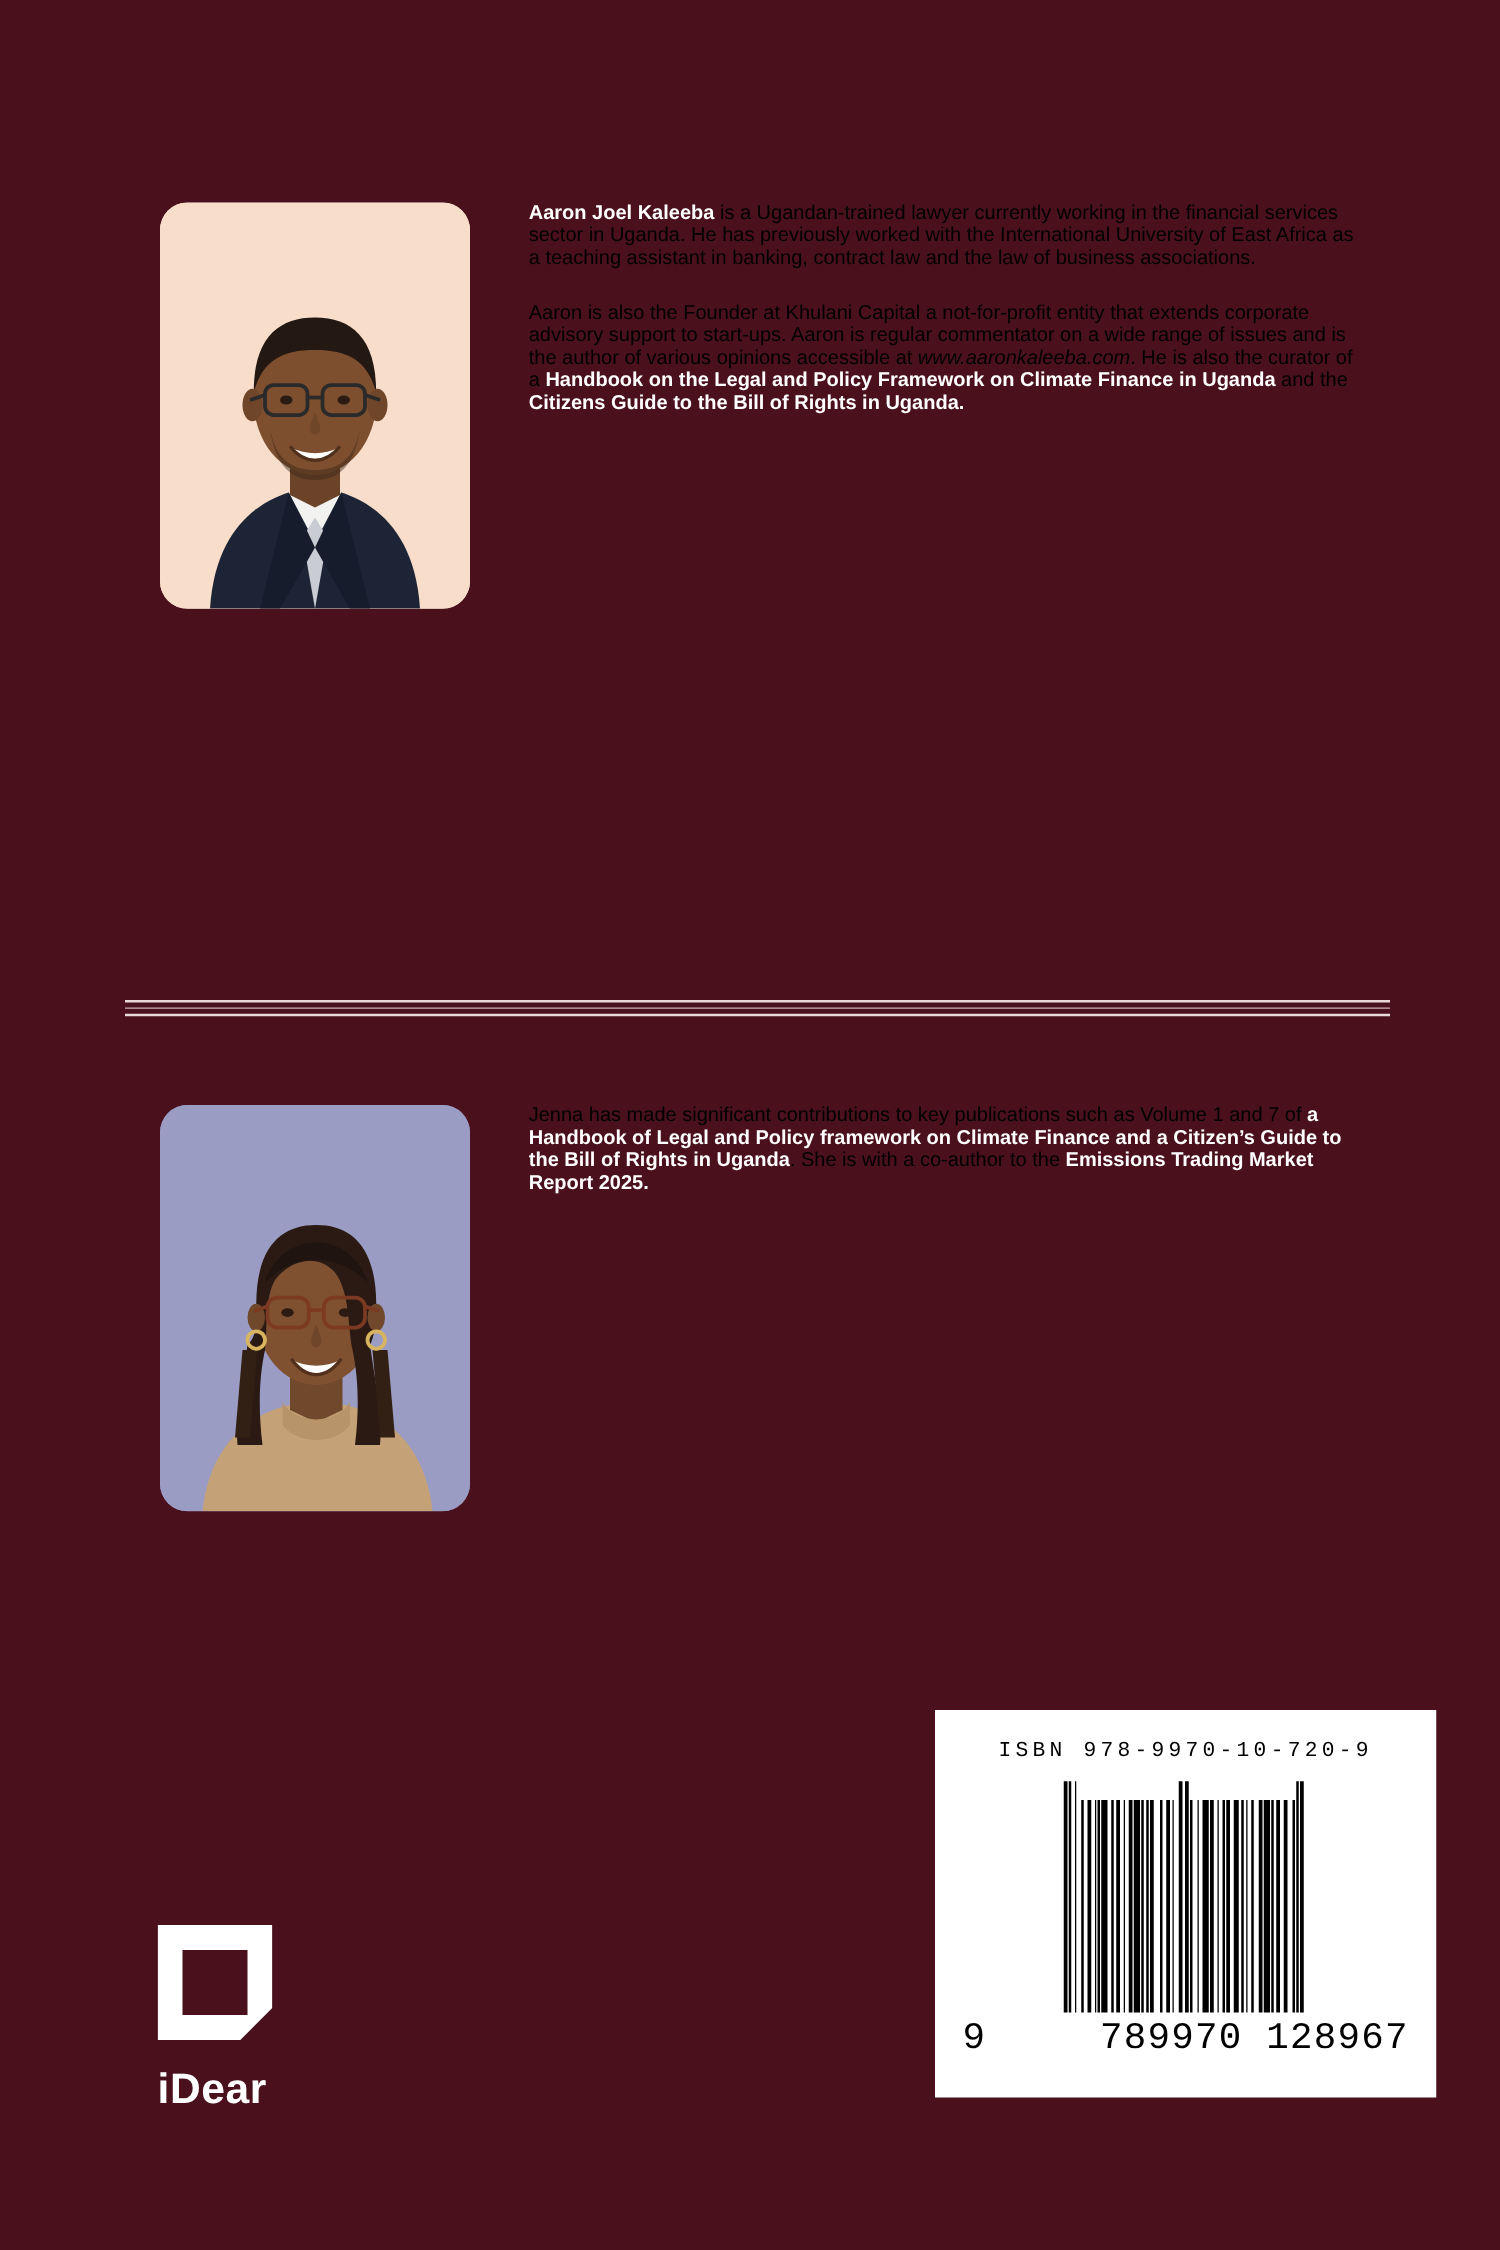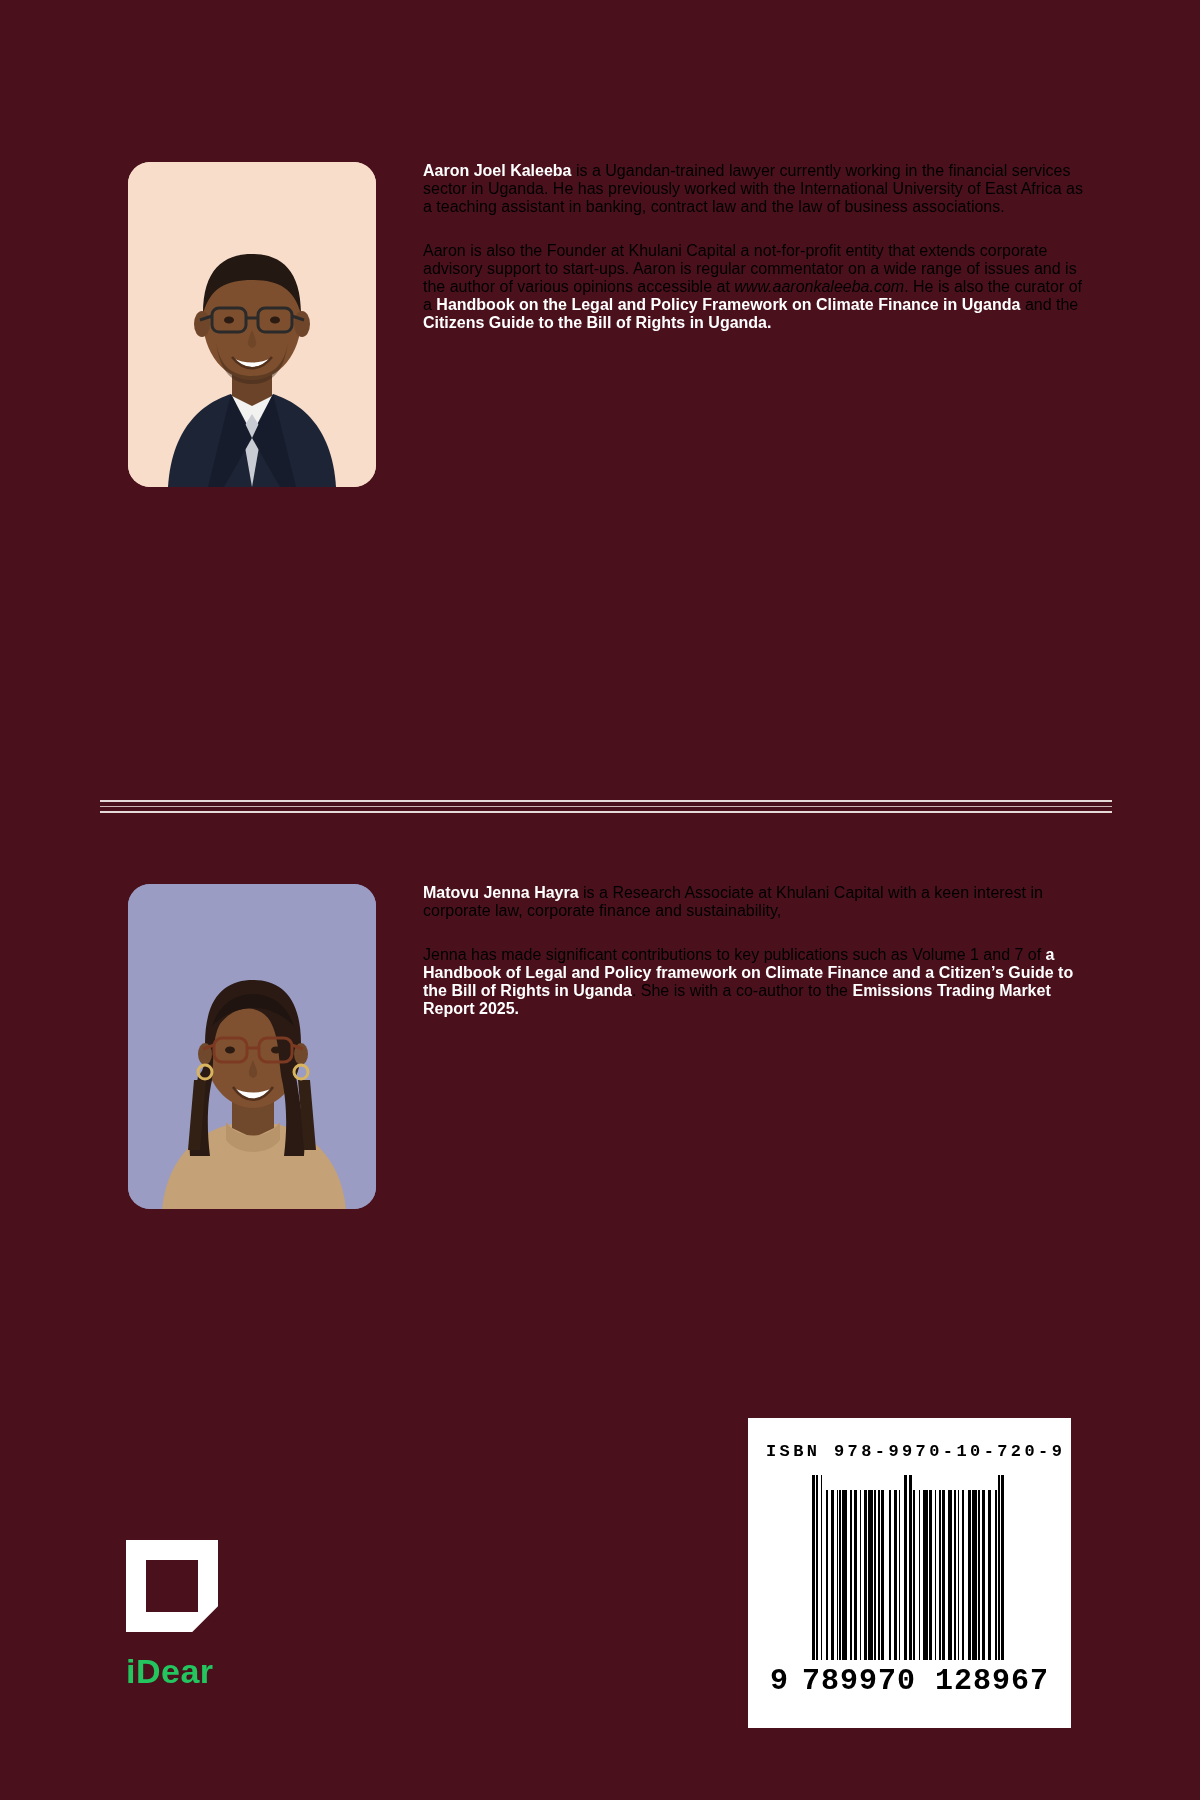--- a/index.html
+++ b/index.html
@@ -75,26 +75,25 @@
     height: 2px;
     background: #e7d9d8;
     margin-bottom: 4px;
   }
   .divider .line.thin { height: 1px; background: #c9b3b3; }
 
   
   .barcode-box {
     position: absolute;
     left: 748px;
-    top: 1418px;
-    width: 323px;
+    top: 1368px;
+    width: 401px;
     height: 310px;
     background: #ffffff;
     padding: 16px 18px 10px 18px;
-    font-weight: bold;
   }
   .isbn-text {
     text-align: center;
     font-family: "Liberation Mono", monospace;
     font-size: 17px;
     letter-spacing: 3.4px;
     color: #000;
     margin-top: 8px;
     margin-bottom: 14px;
     white-space: nowrap;
@@ -142,21 +141,21 @@
   .logo-mark .inner {
     position: absolute;
     left: 20px;
     top: 20px;
     width: 52px;
     height: 52px;
     background: #4a111d;
   }
   .logo-text {
     margin-top: 20px;
-    color: #22c55e;
+    color: #ffffff;
     font-size: 34px;
     font-weight: bold;
     letter-spacing: 0.5px;
   }
 
   
   .p-svg { display:block; width:100%; height:100%; }
 </style>
 </head>
 <body>
@@ -255,21 +254,20 @@
 
         <path d="M125 176 C120 188 119 192 125 194 C131 192 130 188 125 176" fill="#6a4327" opacity="0.75"></path>
 
         <path d="M106 204 C117 218 133 218 144 204 C133 210 117 210 106 204 Z" fill="#ffffff"></path>
         <path d="M105 203 C117 220 133 220 145 203" fill="none" stroke="#52301c" stroke-width="2.6"></path>
       </svg>
     </div>
 
     <div class="bio-wrap-1">
       <div class="float-img-spacer-2"></div>
-      <p class="bio-para"><span class="bio-name">Matovu Jenna Hayra</span><span> is a Research Associate at Khulani Capital with a keen interest in corporate law, corporate finance and sustainability,</span></p>
       <p class="bio-para"><span>Jenna has made significant contributions to key publications such as Volume 1 and 7 of </span><span class="bio-strong">a Handbook of Legal and Policy framework on Climate Finance and a Citizen’s Guide to the Bill of Rights in Uganda</span><span>. She is with a co-author to the </span><span class="bio-strong">Emissions Trading Market Report 2025.</span></p>
     </div>
   </div>
 
   <div class="barcode-box">
     <div class="isbn-text">ISBN 978-9970-10-720-9</div>
     <div class="bars" id="barcode-bars">
         <span style="width: 2.9px; height: 185px; background: rgb(0, 0, 0);"></span>
         <span style="width: 1.45px; height: 185px; background: transparent;"></span>
         <span style="width: 1.45px; height: 185px; background: rgb(0, 0, 0);"></span>

